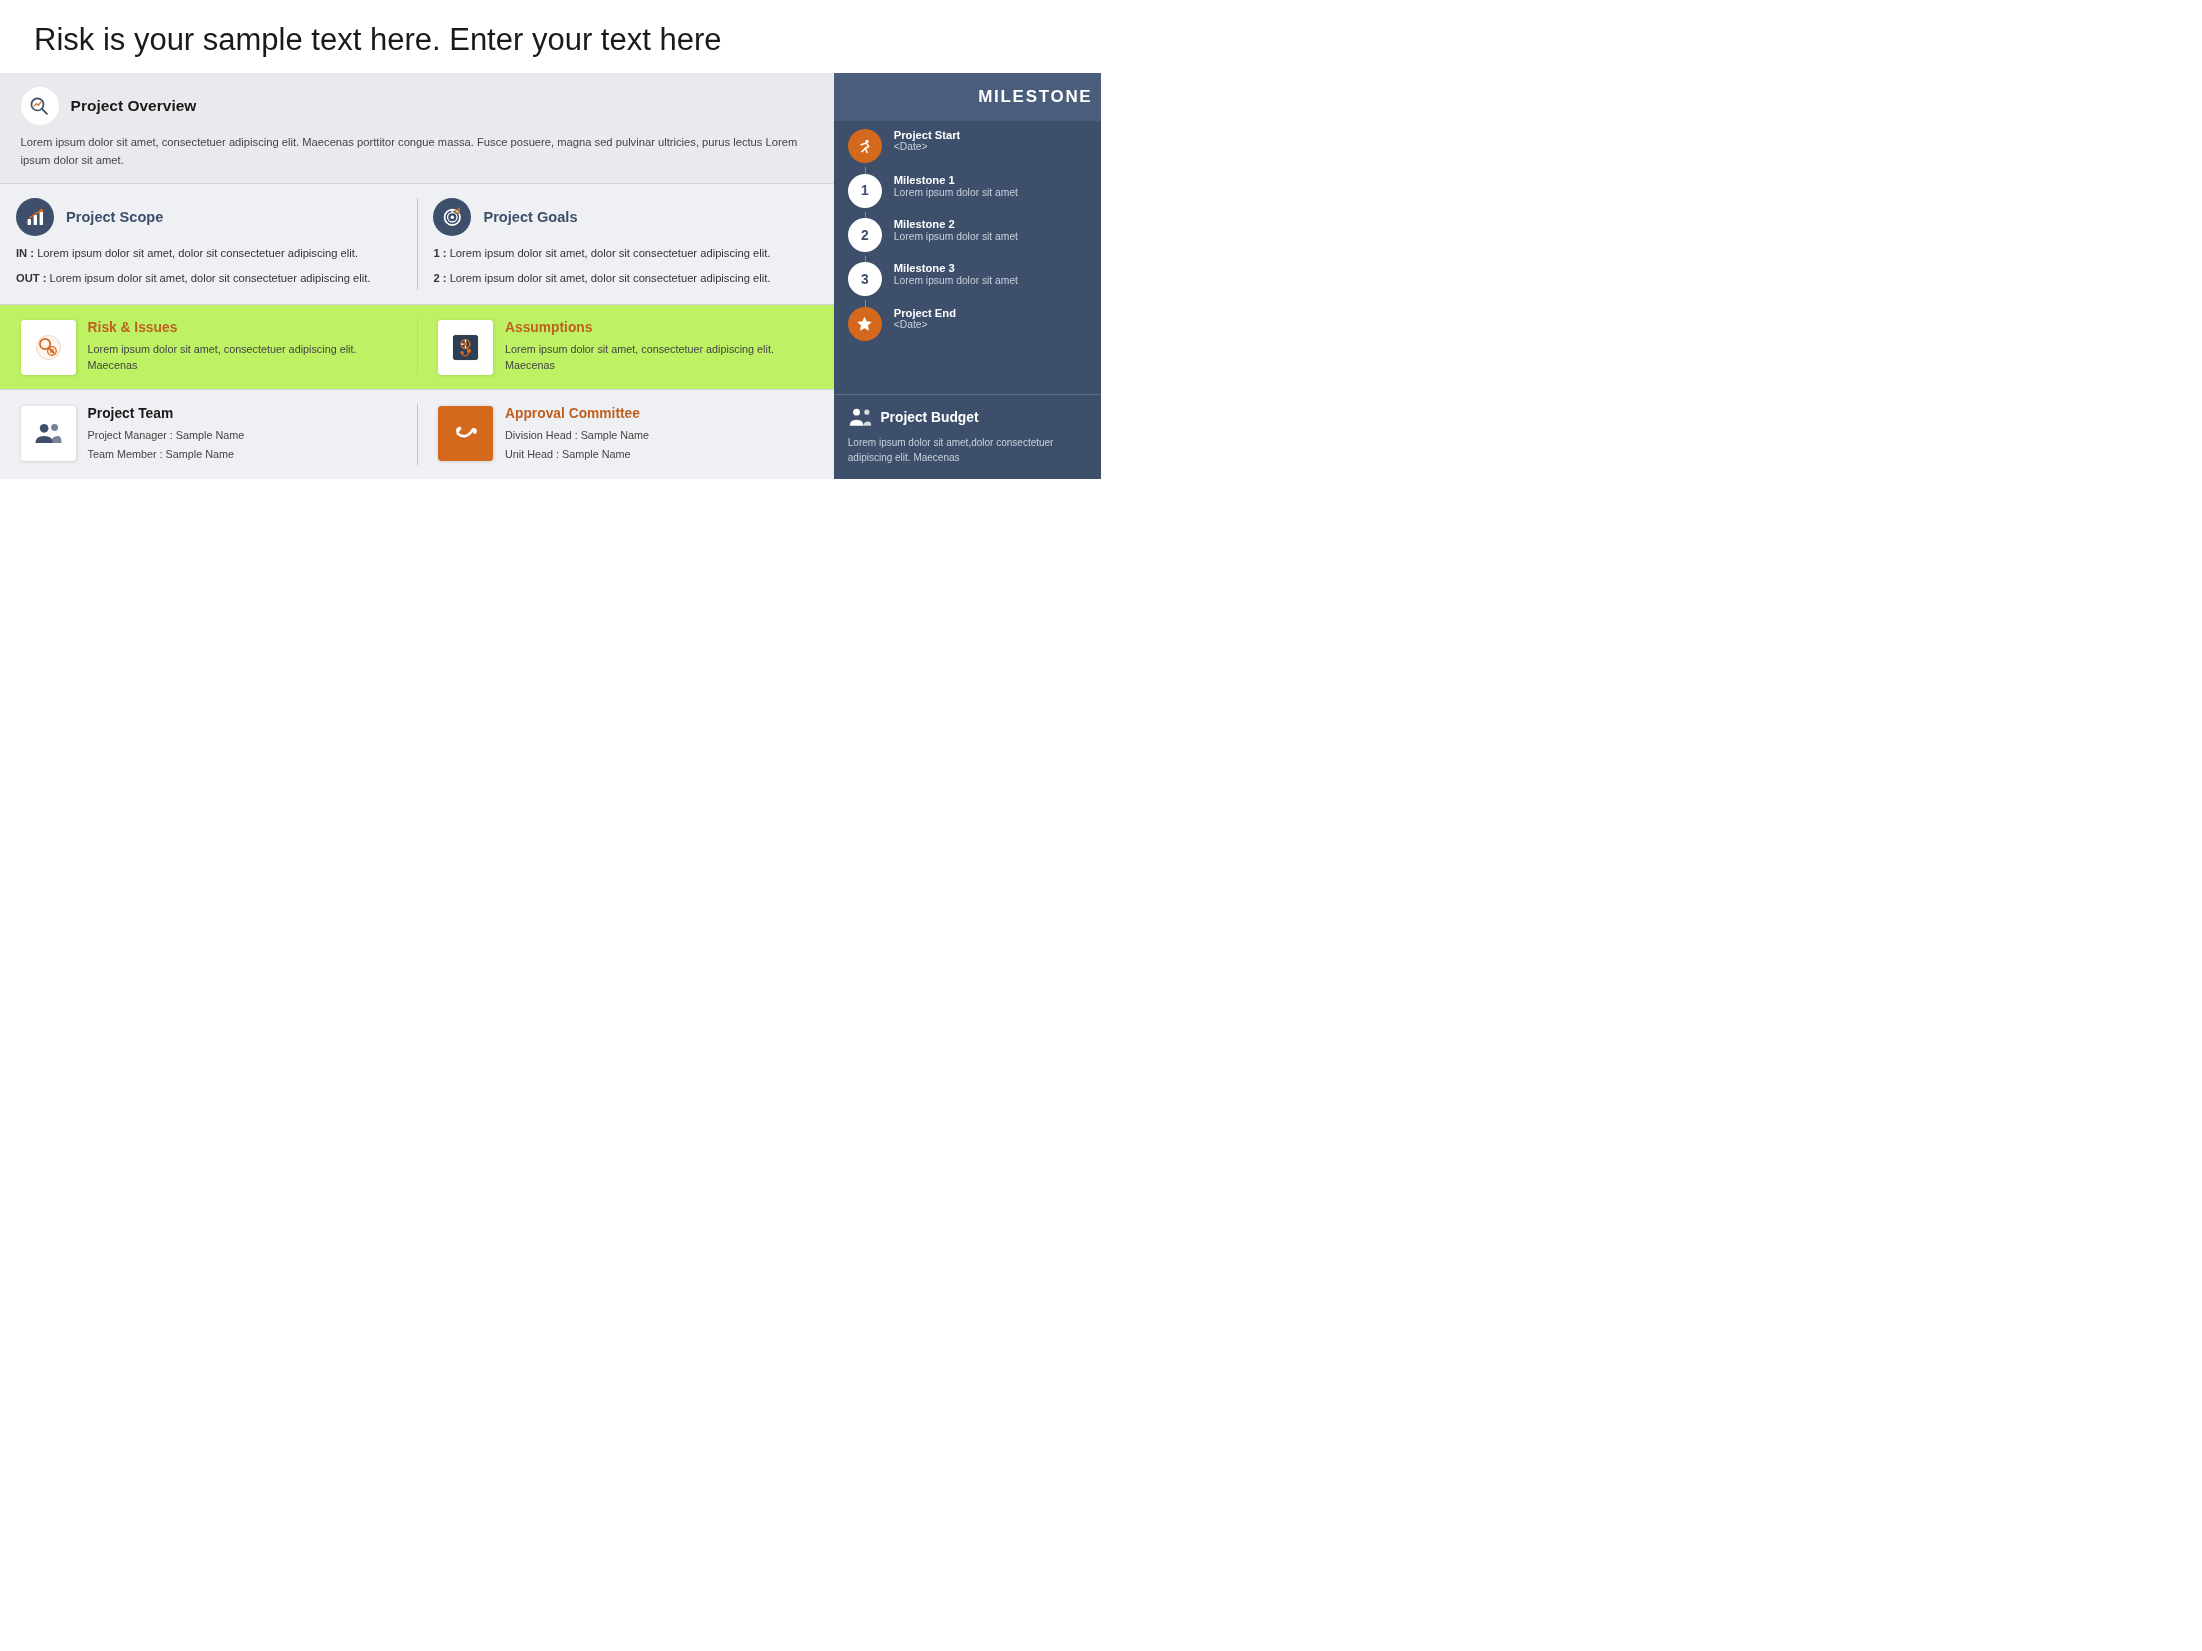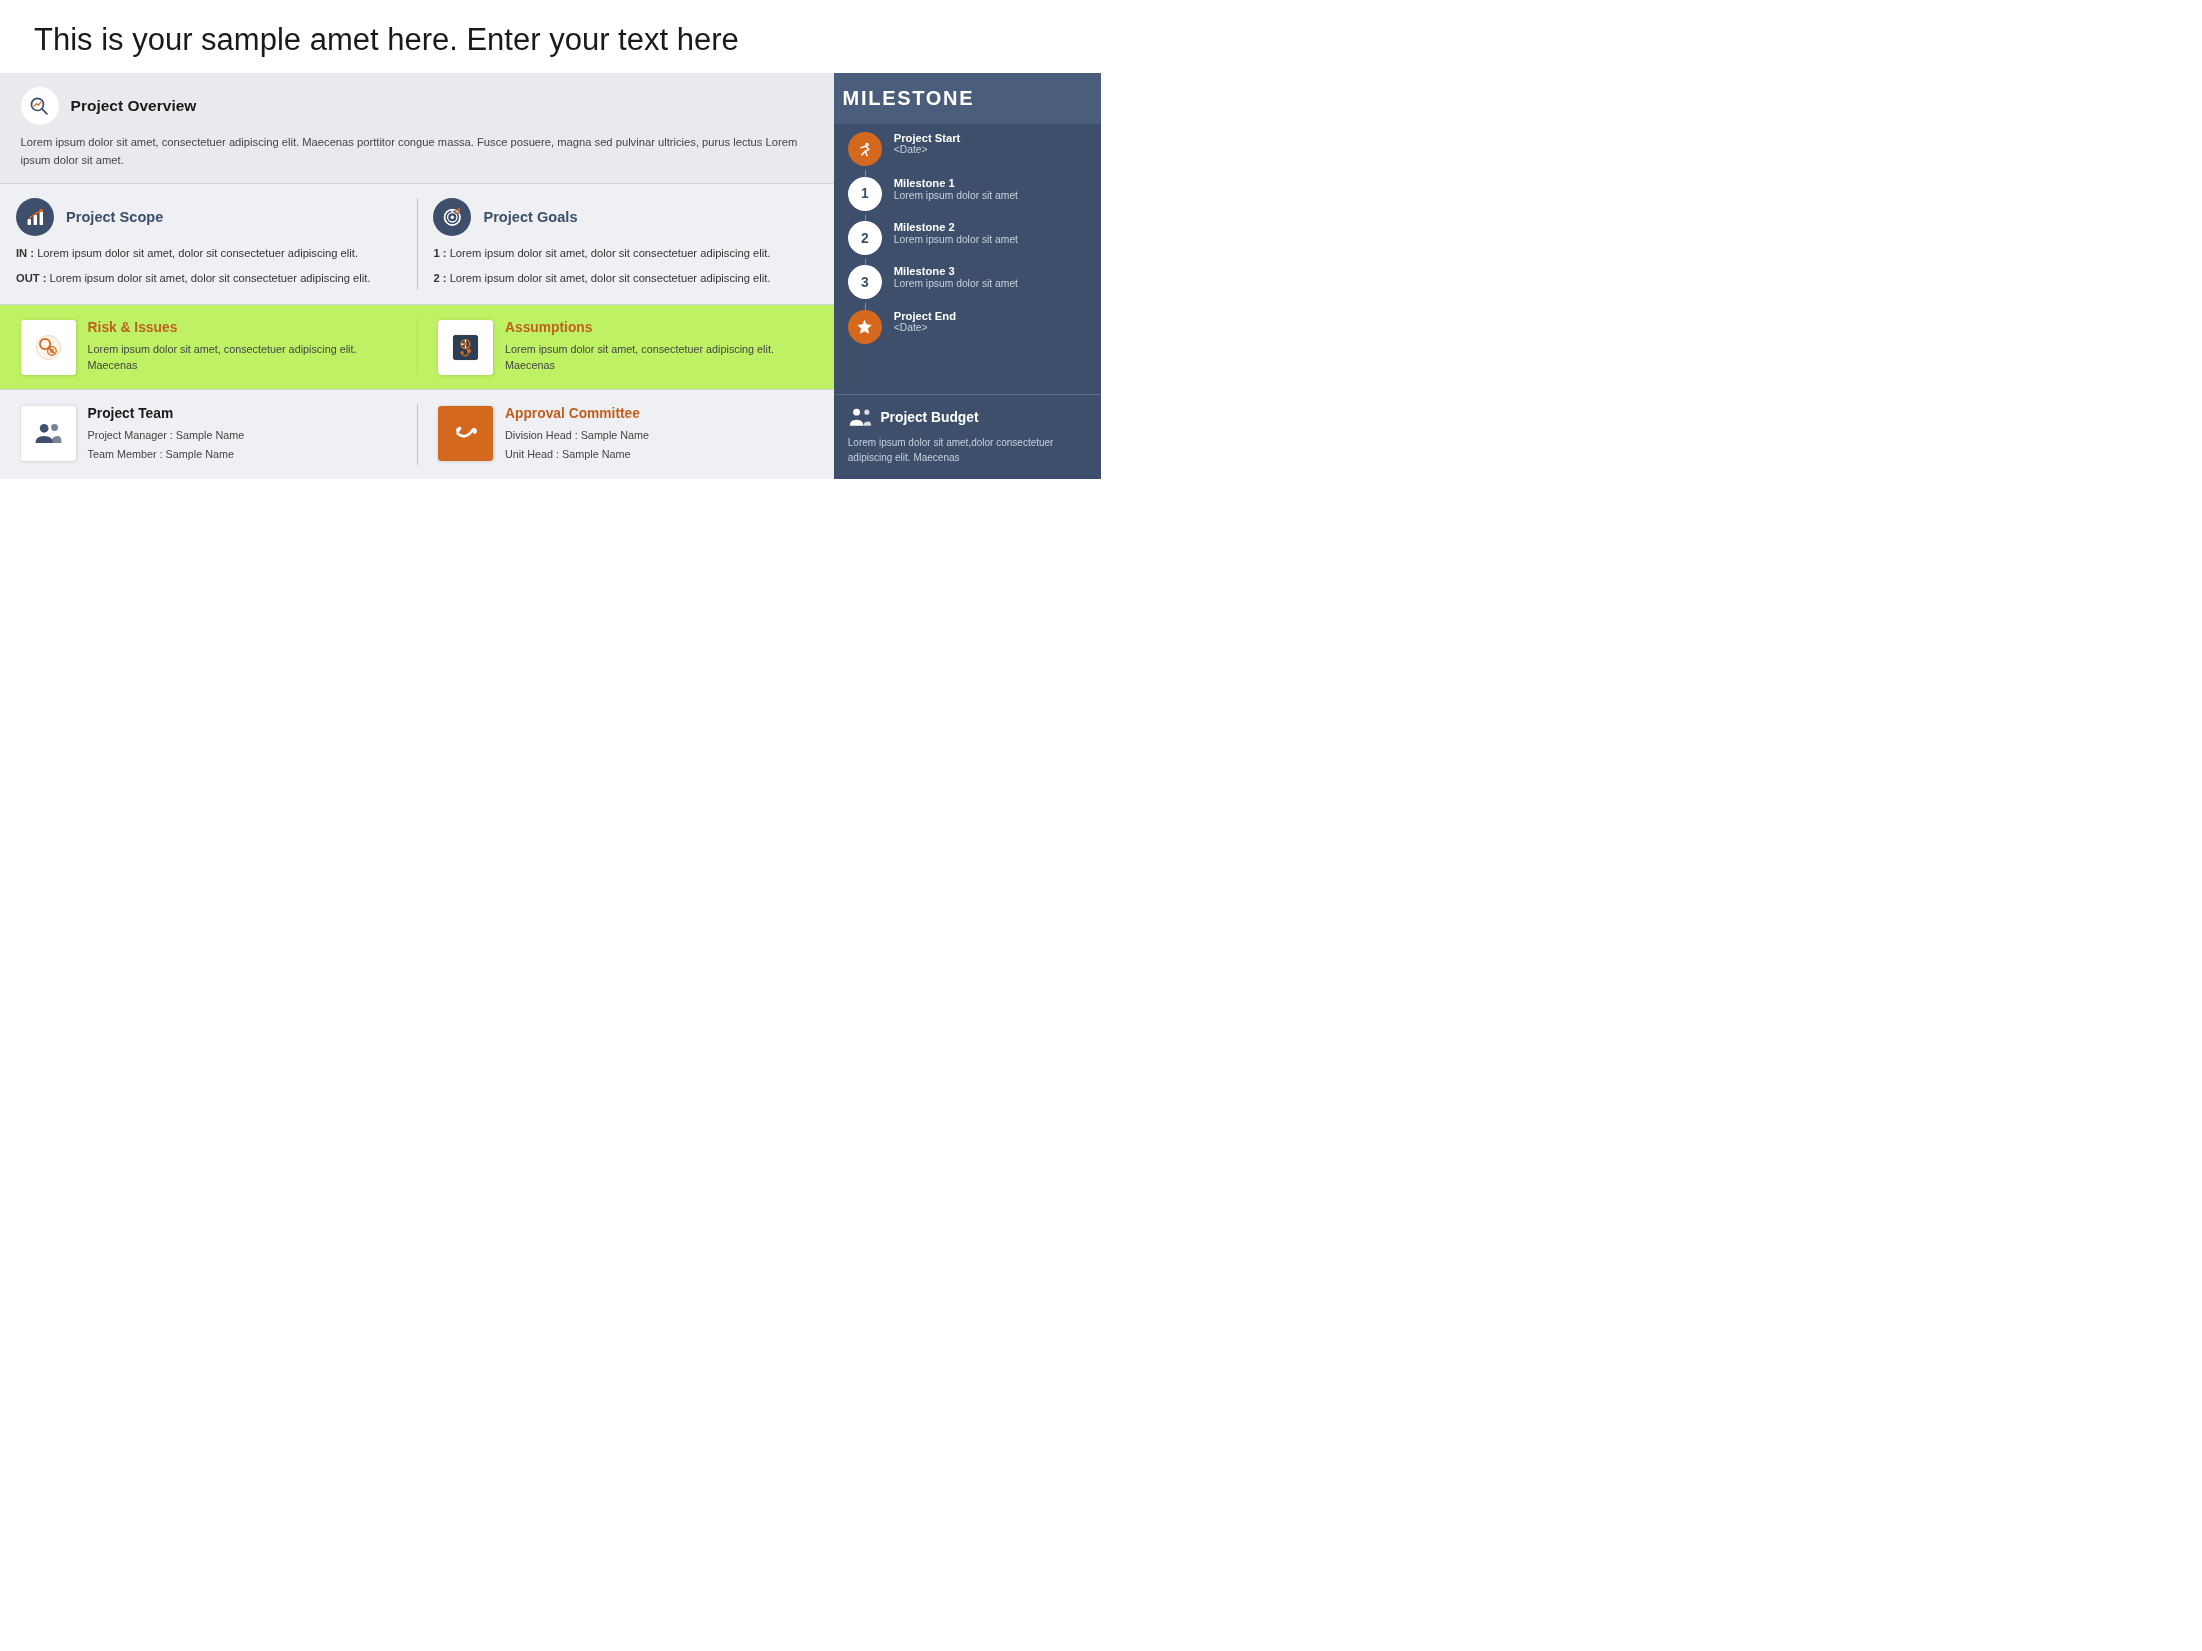--- a/index.html
+++ b/index.html
@@ -170,23 +170,23 @@
     .team-title {
       font-size: 13.8px;
       font-weight: 700;
       color: #1a1a1a;
       margin-bottom: 5.2px;
     }
 
     
     .milestone-header {
       background: #4a5d7a;
-      text-align: left;
+      text-align: right;
       padding: 13.8px 8.6px;
-      font-size: 20px;
+      font-size: 17px;
       font-weight: 700;
       letter-spacing: 1.7px;
       color: #fff;
     }
     .milestone-list {
       padding: 8.6px 13.8px;
       flex: 1;
     }
     .milestone-item {
       display: flex;
@@ -276,21 +276,21 @@
       color: #c8d0dc;
       line-height: 1.5;
     }
 
     
     svg { display: block; }
   </style>
 </head>
 <body>
 
-<div class="page-title">This is your sample amet here. Enter your text here</div>
+<div class="page-title">Risk is your sample text here. Enter your text here</div>
 
 <div class="main-layout">
 
   <div class="left-panel">
 
     <div class="overview-section">
       <div class="section-header">
         <div class="icon-circle-light">
           <svg width="22.4" height="22.4" viewBox="0 0 26 26">
             <circle cx="11" cy="11" r="7" fill="none" stroke="#3d4f6b" stroke-width="2"></circle>

